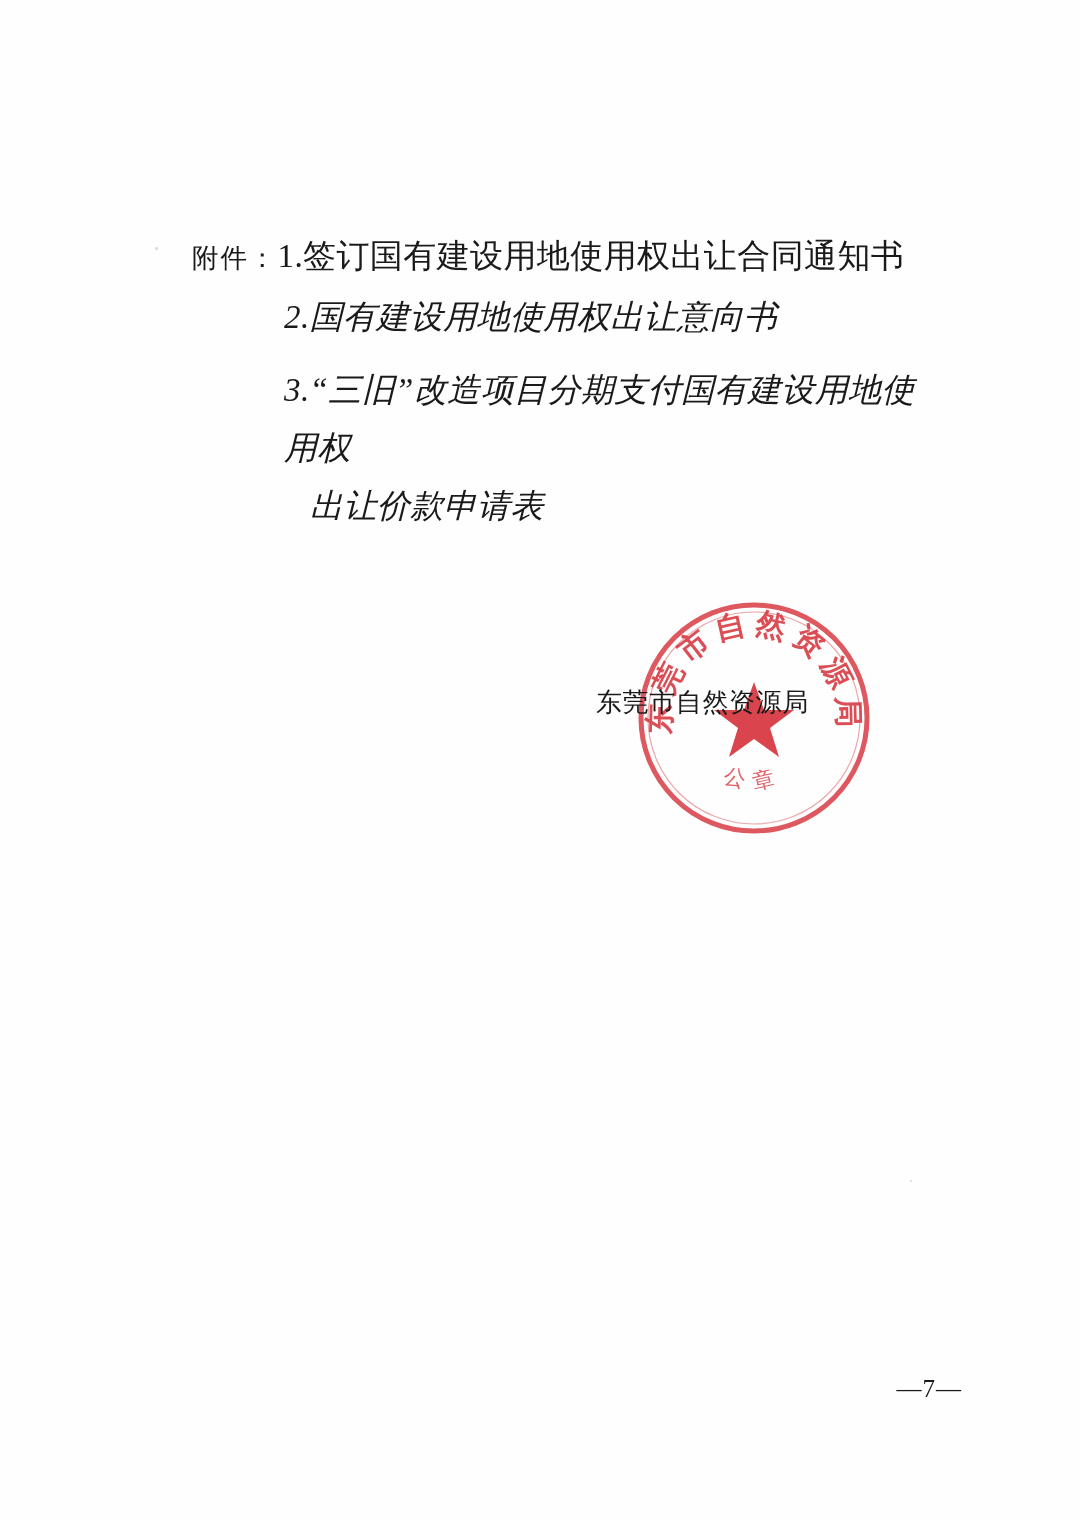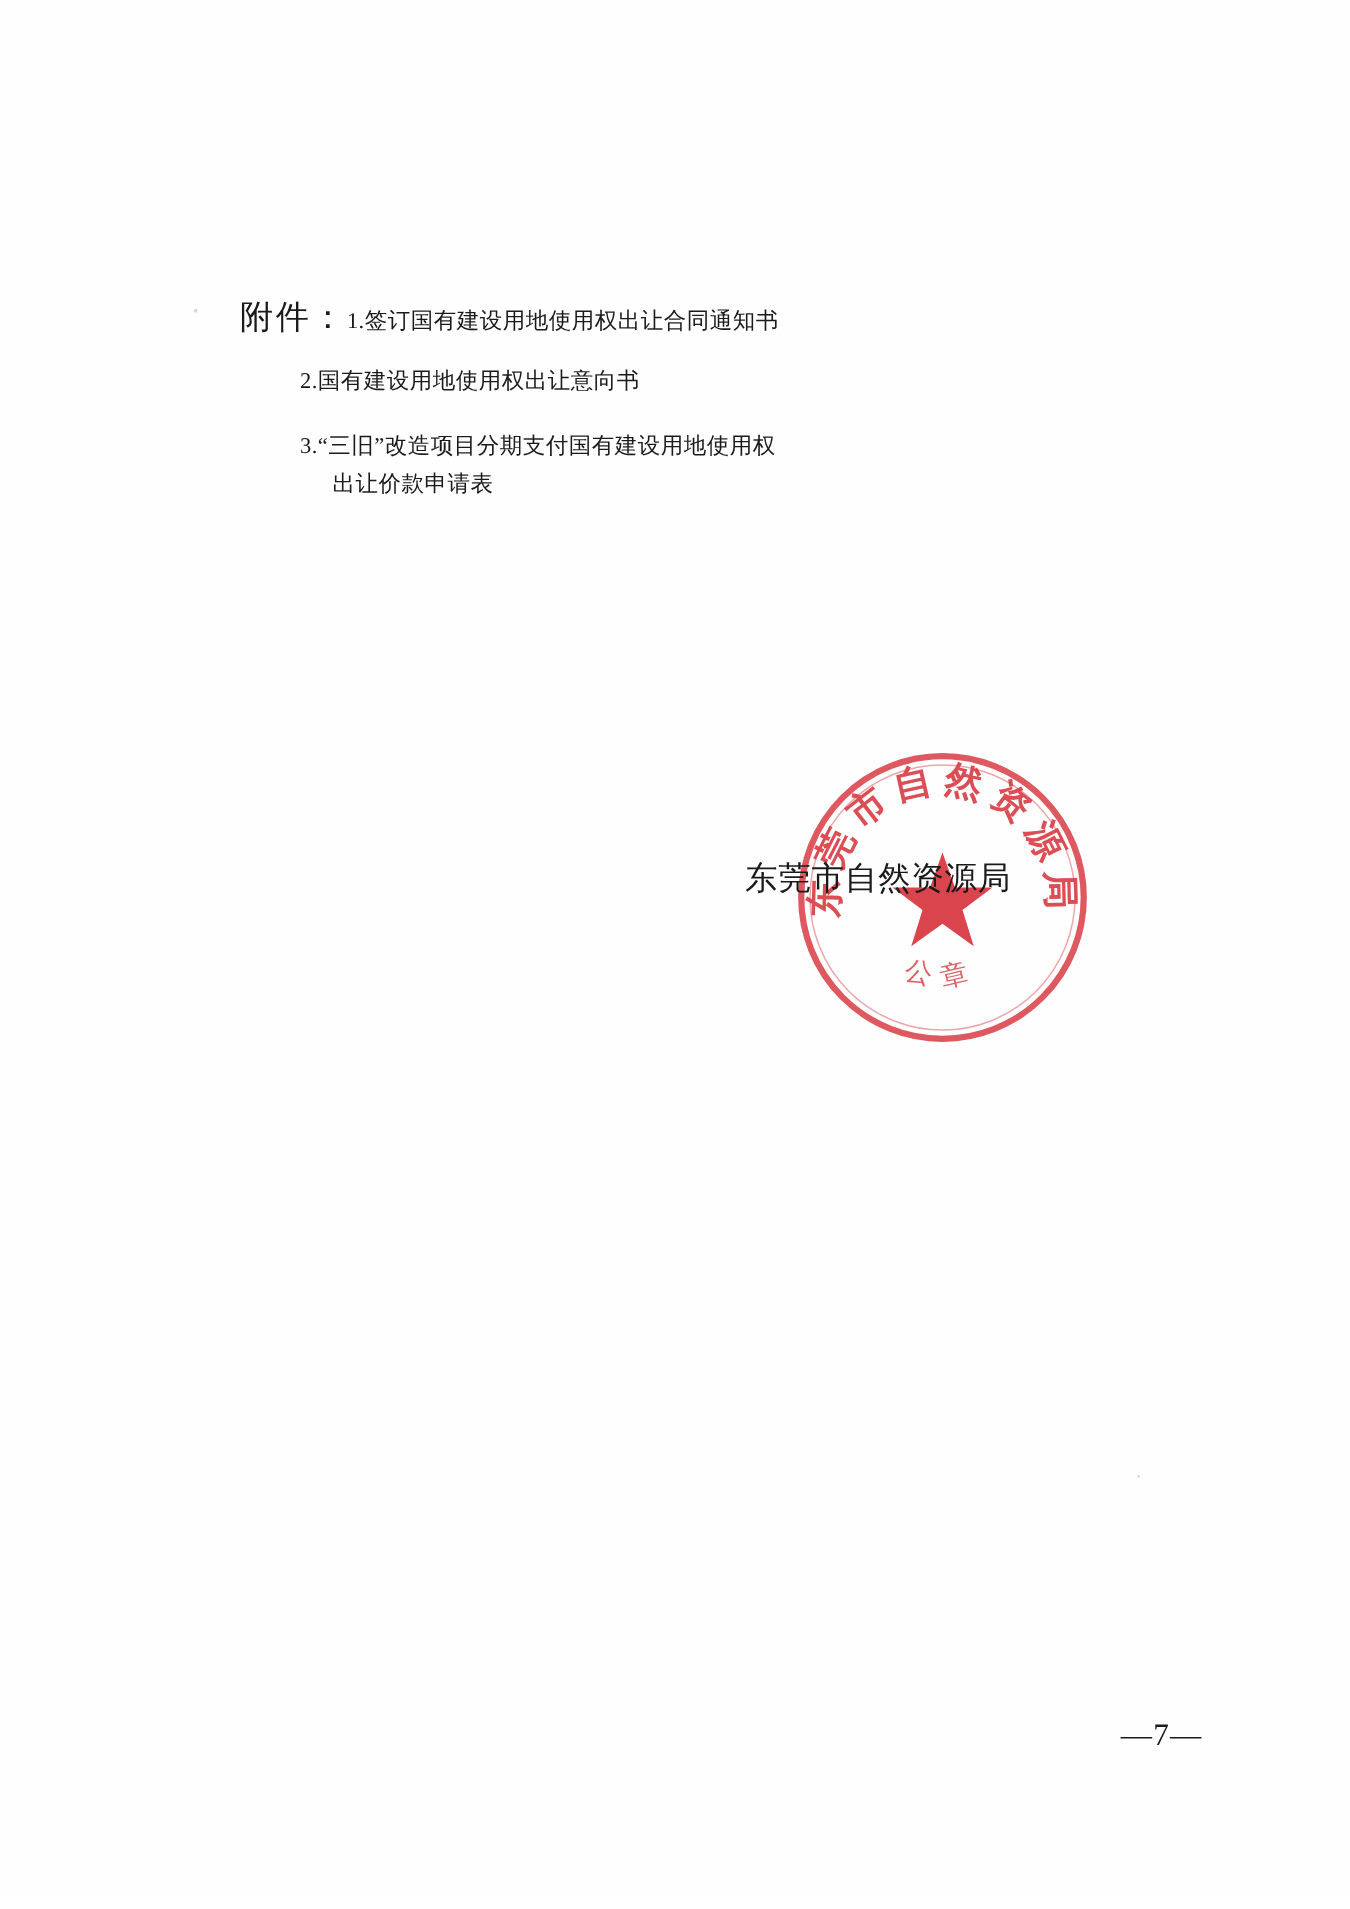--- a/index.html
+++ b/index.html
@@ -29,27 +29,28 @@
     align-items: baseline;
     font-size: 26.5px;
     line-height: 1.0;
     letter-spacing: 0.4px;
   }
   .attach-label {
     white-space: nowrap;
     letter-spacing: 2px;
   }
   .attach-item {
-    font-size: 18px;
+    font-size: 33px;
     line-height: 1.0;
     letter-spacing: 0.4px;
     white-space: nowrap;
   }
   .attach-rows {
-    margin-left: 48px;
+    margin-left: 92px;
+    font-style: italic;
   }
   .attach-row {
     margin-top: 28px;
   }
   .attach-row.wrap {
     white-space: normal;
     width: 660px;
     line-height: 1.75;
   }
   .attach-cont {

